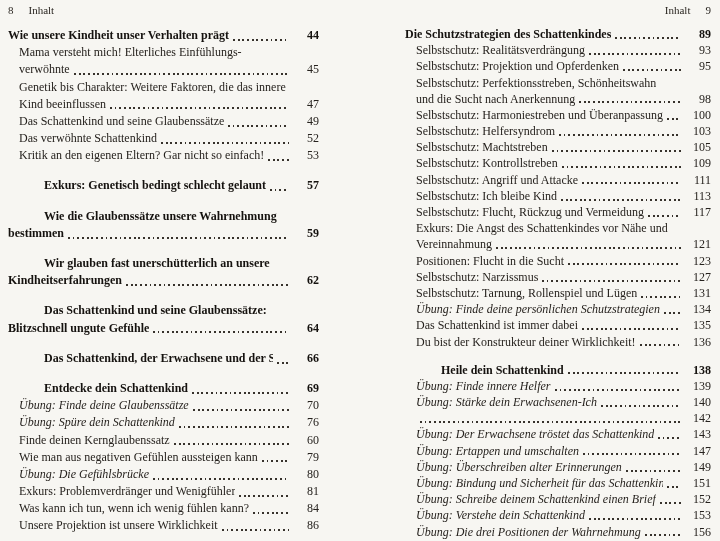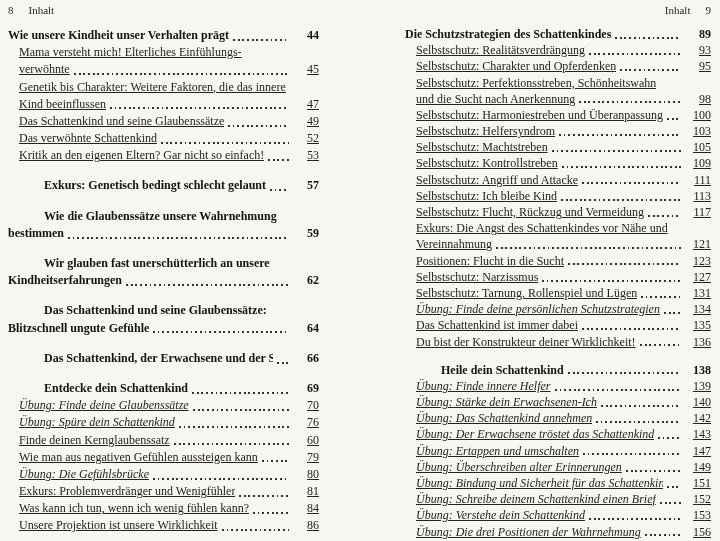--- a/index.html
+++ b/index.html
@@ -51,21 +51,21 @@
 
   .toc-row {
     display: flex;
     align-items: flex-end;
     height: var(--lh);
     line-height: var(--lh);
     font-size: 12px;
     overflow: hidden;
   }
   .toc-row.gap { margin-top: var(--gap); margin-left: 36px; }
-  .toc-row.indent { padding-left: 11px; text-decoration: underline; }
+  .toc-row.indent { padding-left: 11px; }
   .toc-row.bold .title,
   .toc-row.bold .pagenum { font-weight: bold; color: #15120f; }
   .toc-row.italic .title { font-style: italic; }
 
   .title {
     flex: 0 1 auto;
     white-space: nowrap;
     overflow: hidden;
   }
   .leader {
@@ -220,21 +220,21 @@
       <span class="title">Die Schutzstrategien des Schattenkindes</span>
       <span class="leader"></span>
       <span class="pagenum">89</span>
     </div>
     <div class="toc-row normal indent">
       <span class="title">Selbstschutz: Realitätsverdrängung</span>
       <span class="leader"></span>
       <span class="pagenum">93</span>
     </div>
     <div class="toc-row normal indent">
-      <span class="title">Selbstschutz: Charakter und Opferdenken</span>
+      <span class="title">Selbstschutz: Projektion und Opferdenken</span>
       <span class="leader"></span>
       <span class="pagenum">95</span>
     </div>
     <div class="toc-row normal indent">
       <span class="title">Selbstschutz: Perfektionsstreben, Schönheitswahn</span>
     </div>
     <div class="toc-row normal indent">
       <span class="title">und die Sucht nach Anerkennung</span>
       <span class="leader"></span>
       <span class="pagenum">98</span>
@@ -321,21 +321,20 @@
       <span class="title">Übung: Finde innere Helfer</span>
       <span class="leader"></span>
       <span class="pagenum">139</span>
     </div>
     <div class="toc-row italic indent">
       <span class="title">Übung: Stärke dein Erwachsenen-Ich</span>
       <span class="leader"></span>
       <span class="pagenum">140</span>
     </div>
     <div class="toc-row italic indent">
-      <span class="title">Übung: Das Schattenkind annehmen</span>
       <span class="leader"></span>
       <span class="pagenum">142</span>
     </div>
     <div class="toc-row italic indent">
       <span class="title">Übung: Der Erwachsene tröstet das Schattenkind</span>
       <span class="leader"></span>
       <span class="pagenum">143</span>
     </div>
     <div class="toc-row italic indent">
       <span class="title">Übung: Ertappen und umschalten</span>

